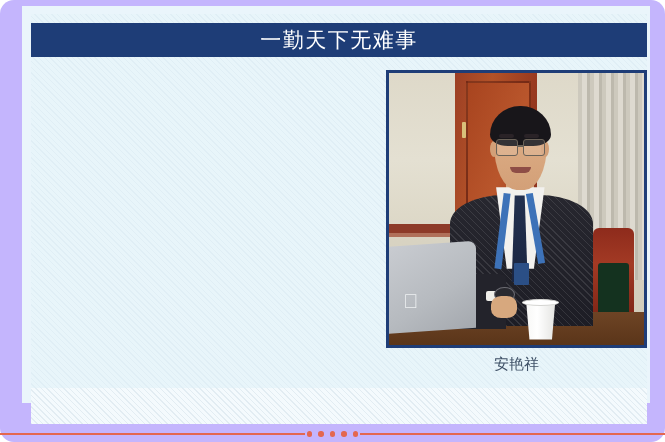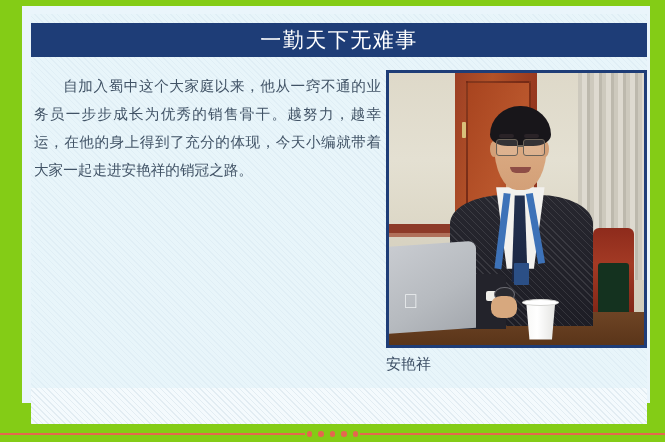--- a/index.html
+++ b/index.html
@@ -12,21 +12,22 @@
     height: 442px;
     overflow: hidden;
     font-family: "Liberation Sans", "DejaVu Sans", sans-serif;
     position: relative;
   }
 
   
   #page {
     position: absolute;
     inset: 0;
-    background: #84cc16;
+    background: #c4b5fd;
+    border-radius: 14px;
   }
 
   
   #blue-frame {
     position: absolute;
     left: 22px;
     top: 6px;
     width: 628px;
     height: 397px;
     background: #eaf5fb;
@@ -279,21 +280,21 @@
     border: 1px solid #d5d5d2;
     box-sizing: border-box;
   }
 
   
   #photo-caption {
     position: absolute;
     left: 386px;
     top: 355px;
     width: 261px;
-    text-align: left;
+    text-align: center;
     color: #3e5066;
     font-size: 15px;
     font-family: "Liberation Sans", "DejaVu Sans", sans-serif;
   }
 
   
   #bottom-rule {
     position: absolute;
     left: 0;
     top: 429px;
@@ -333,21 +334,20 @@
 
   <div id="blue-frame"></div>
   <div id="stripe-area"></div>
   <div id="stripe-tint"></div>
 
   <div id="title-bar">
     <span id="title-text">一勤天下无难事</span>
   </div>
 
   <div id="article">
-    <p>自加入蜀中这个大家庭以来，他从一窍不通的业务员一步步成长为优秀的销售骨干。越努力，越幸运，在他的身上得到了充分的体现，今天小编就带着大家一起走进安艳祥的销冠之路。</p>
   </div>
 
   <div id="photo-block">
     <div id="photo-frame">
       <div class="ph wall-upper"></div>
       <div class="ph wall-lower"></div>
       <div class="ph door"></div>
       <div class="ph door-panel"></div>
       <div class="ph door-handle"></div>
       <div class="ph curtain"></div>

